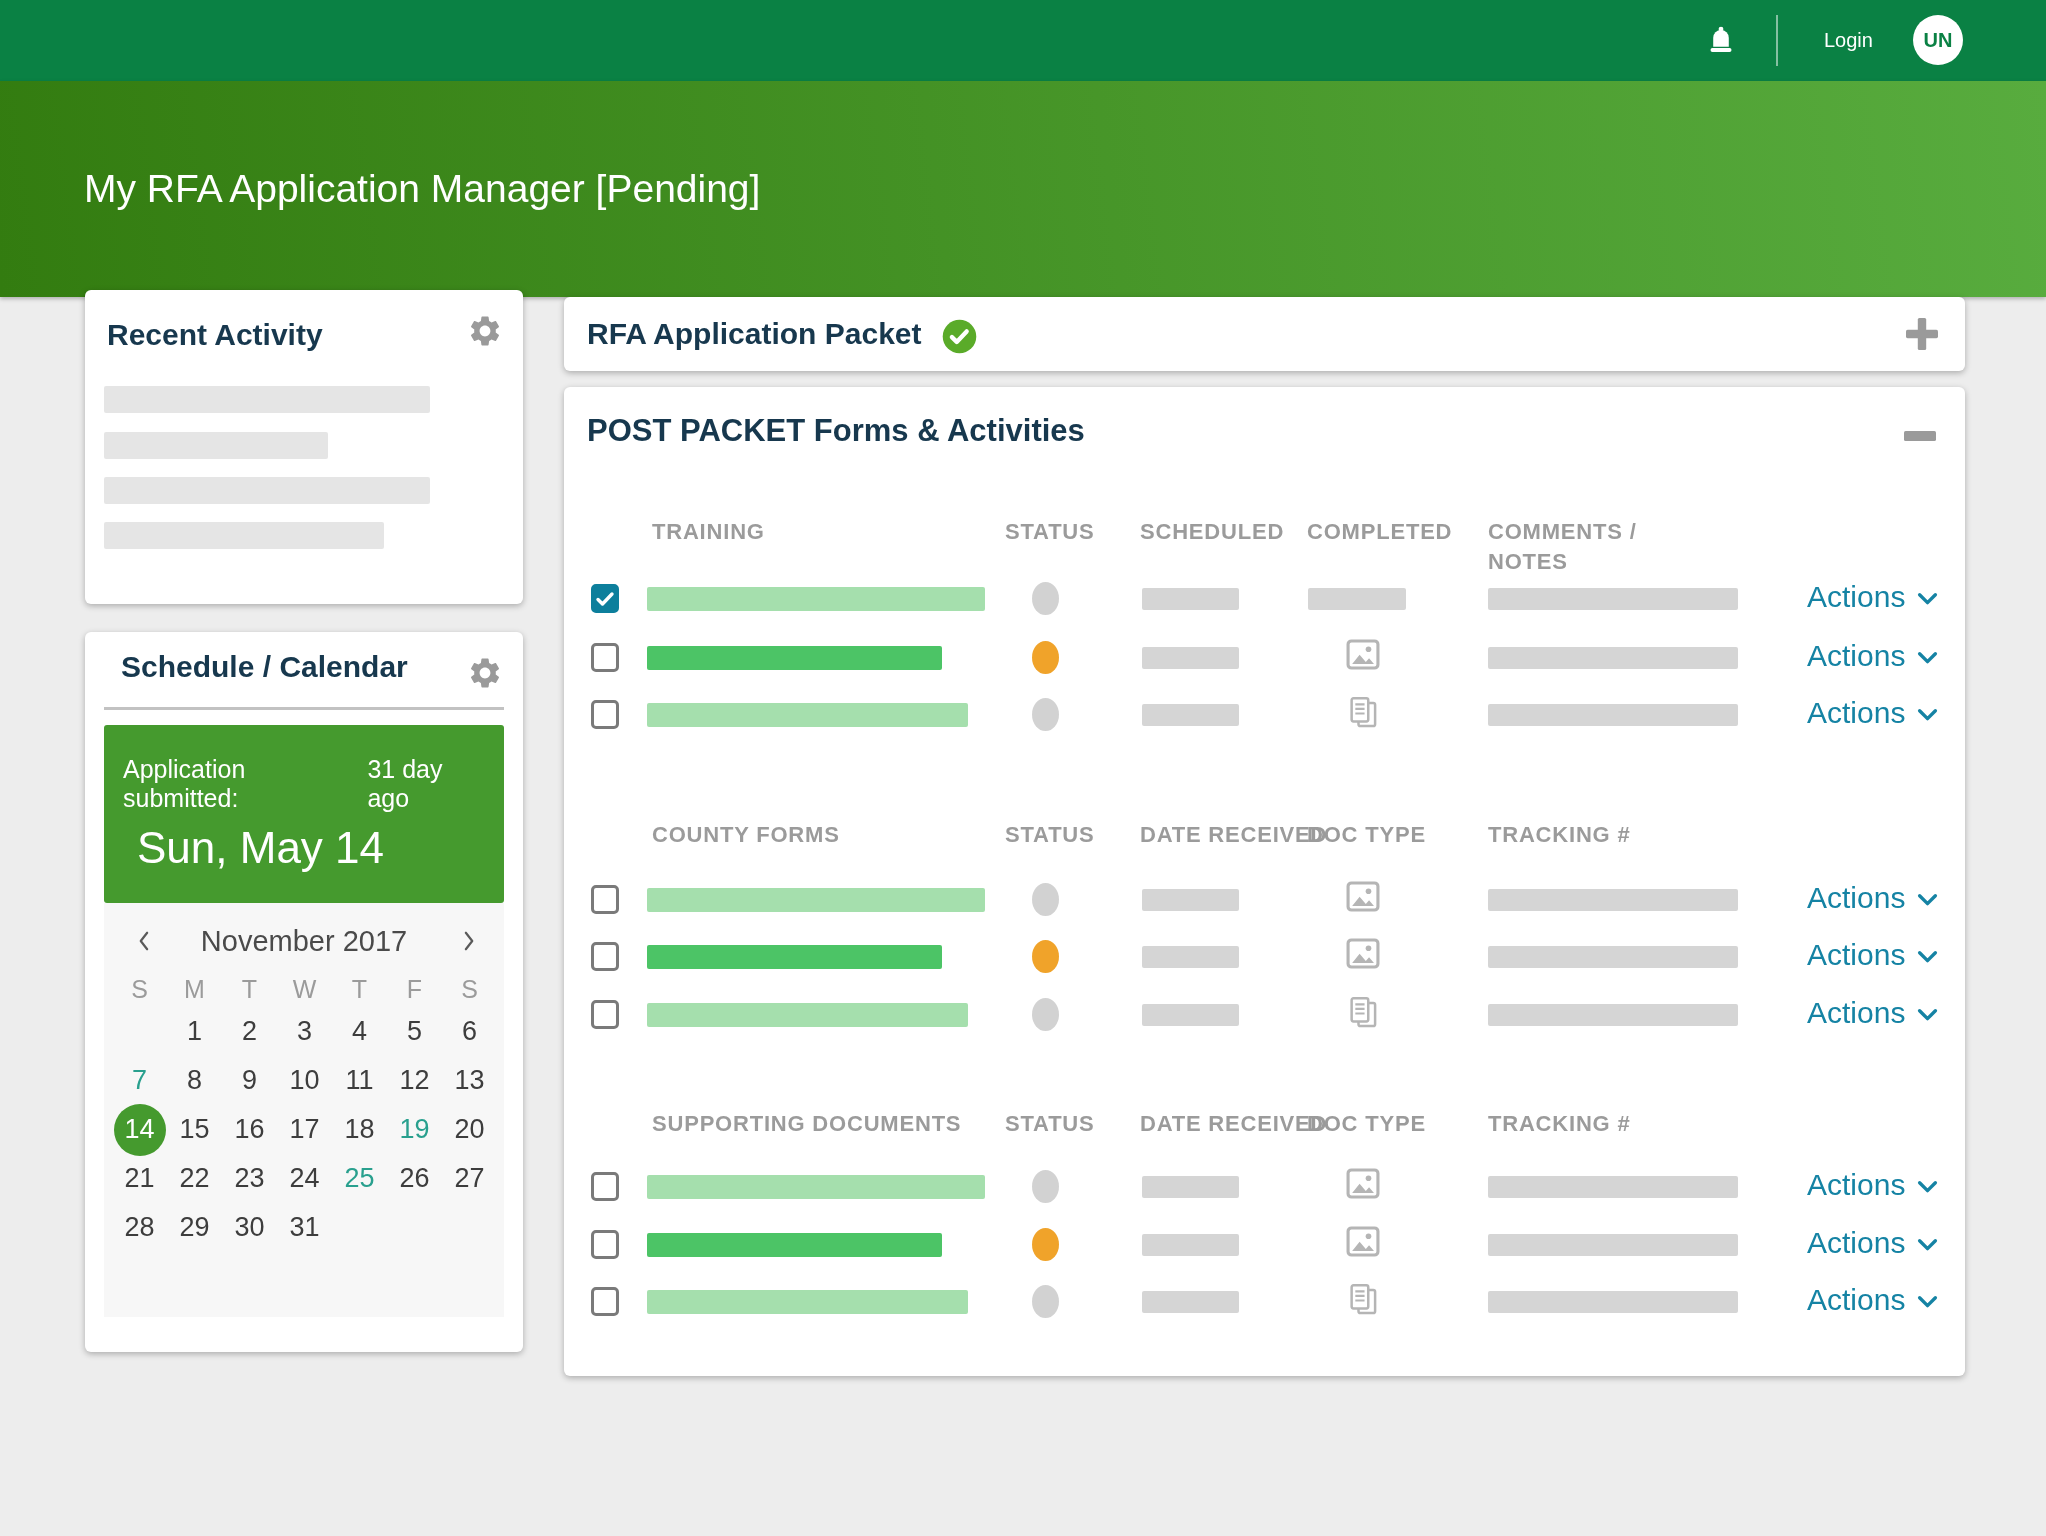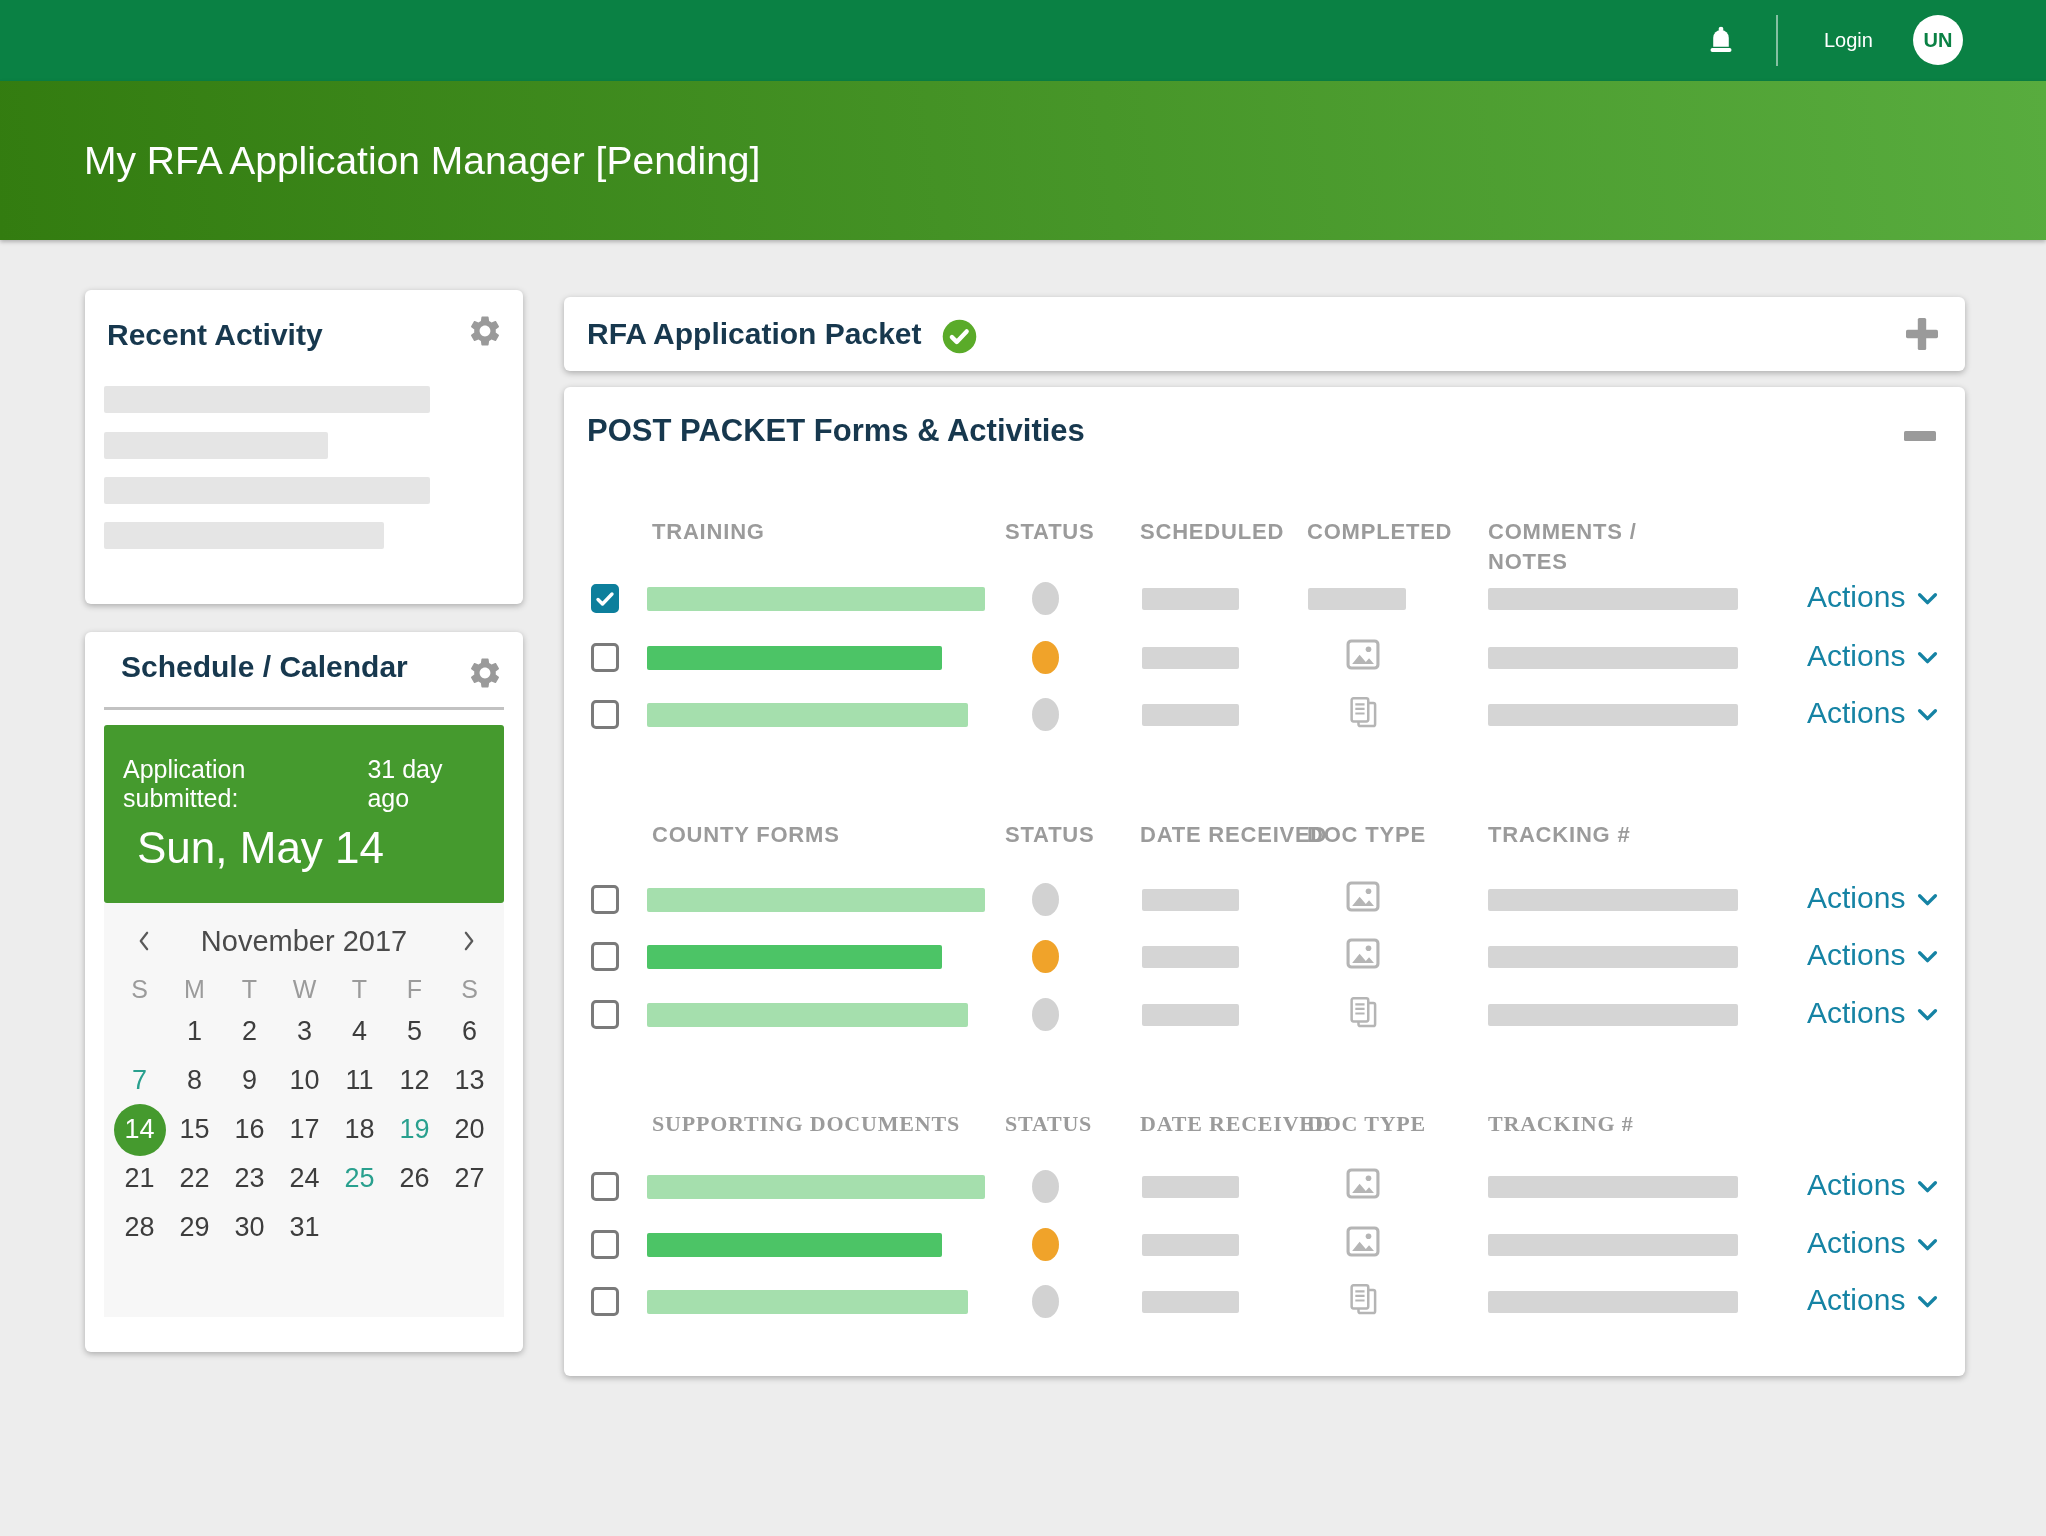--- a/index.html
+++ b/index.html
@@ -12,21 +12,21 @@
   .bell-btn{position:absolute;left:1698px;top:19px;width:46px;height:46px;background:none;border:none;
         padding:0;cursor:pointer;display:flex;align-items:center;justify-content:center;}
   .tb-divider{position:absolute;left:1776px;top:15px;width:2px;height:51px;background:rgba(255,255,255,.5);}
   .login{position:absolute;left:1824px;top:0;height:81px;display:flex;align-items:center;color:#fff;
         font-size:20px;cursor:pointer;text-decoration:none;}
   .avatar{position:absolute;left:1913px;top:15px;width:50px;height:50px;border-radius:50%;background:#ffffff;
         color:var(--topbar-green,#0a8144);display:flex;align-items:center;justify-content:center;
         font-weight:bold;font-size:20px;cursor:pointer;}
 
   
-  .hero{position:absolute;left:0;top:81px;width:100%;height:159px;
+  .hero{position:absolute;left:0;top:81px;width:100%;height:216px;
         background:linear-gradient(83deg,var(--hero-gradient-left,#337c10),var(--hero-gradient-right,#58ac3e));
         box-shadow:0 2px 4px rgba(0,0,0,.25);}
   .hero h1{position:absolute;left:84px;top:50%;transform:translateY(-50%);margin:0;color:#fff;
         font-size:39px;font-weight:400;}
 
   
   .card{position:absolute;background:#fff;border-radius:6px;box-shadow:0 2px 6px rgba(0,0,0,.28);}
   .card-title{margin:0;color:var(--heading-navy,#17384e);font-size:30px;font-weight:bold;}
   .gear-btn{position:absolute;right:18px;top:22px;width:40px;height:40px;background:none;border:none;
         padding:0;cursor:pointer;}
@@ -389,21 +389,21 @@
           <div class="gbar" style="left: 924px; width: 250px;"></div>
           <div class="actions">
             <span>Actions</span>
             <span class="chev">
               <svg viewBox="0 0 20 13" width="21" height="14">
                 <path d="M2.5 2.5L10 10l7.5-7.5" stroke="currentColor" stroke-width="3.2" fill="none" stroke-linecap="round" stroke-linejoin="round"></path>
               </svg>
             </span>
           </div>
         </div>
-        <div class="section-header" style="top: 722px; font-family: Liberation Serif, serif;">
+        <div class="section-header" style="top: 722px;">
           <div class="sec-h" style="left: 88px;">SUPPORTING DOCUMENTS</div>
           <div class="sec-h" style="left: 441px;">STATUS</div>
           <div class="sec-h" style="left: 576px;">DATE RECEIVED</div>
           <div class="sec-h" style="left: 743px;">DOC TYPE</div>
           <div class="sec-h" style="left: 924px;">
             <div>TRACKING #</div>
           </div>
         </div>
         <div class="row" style="top: 785px;">
           <div class="cbx"></div>

